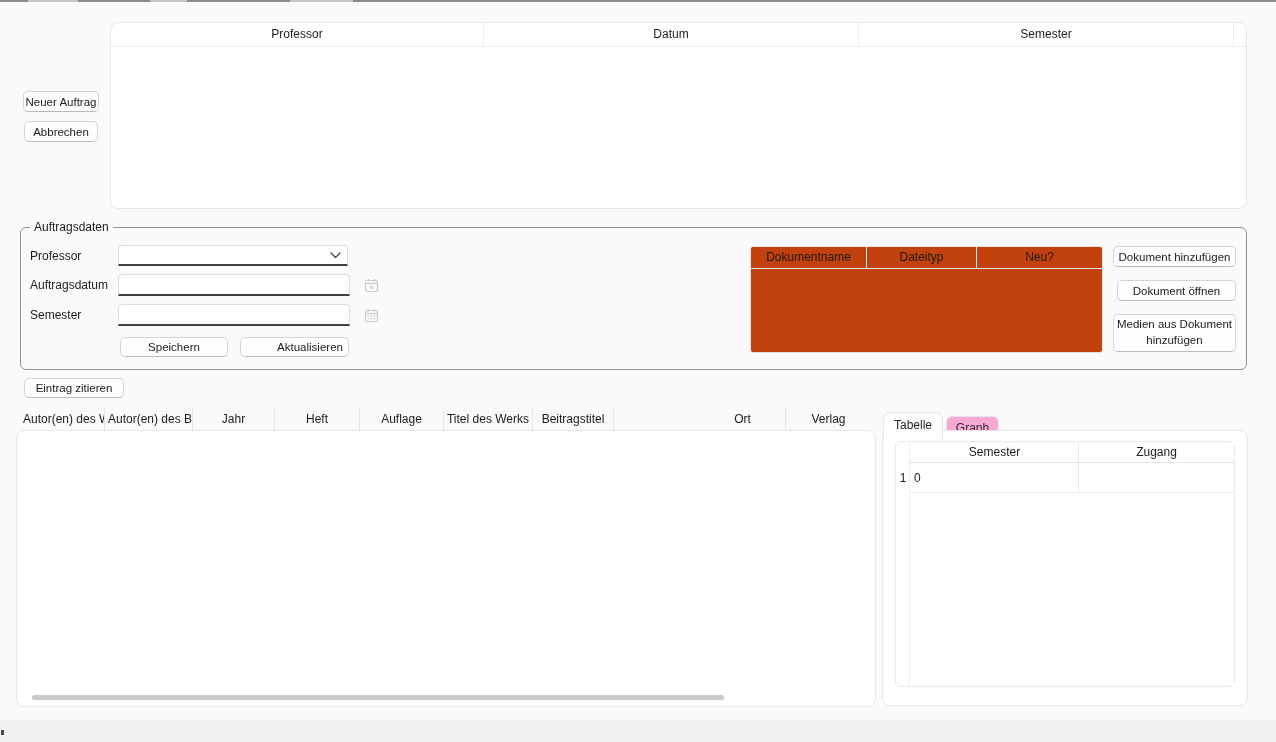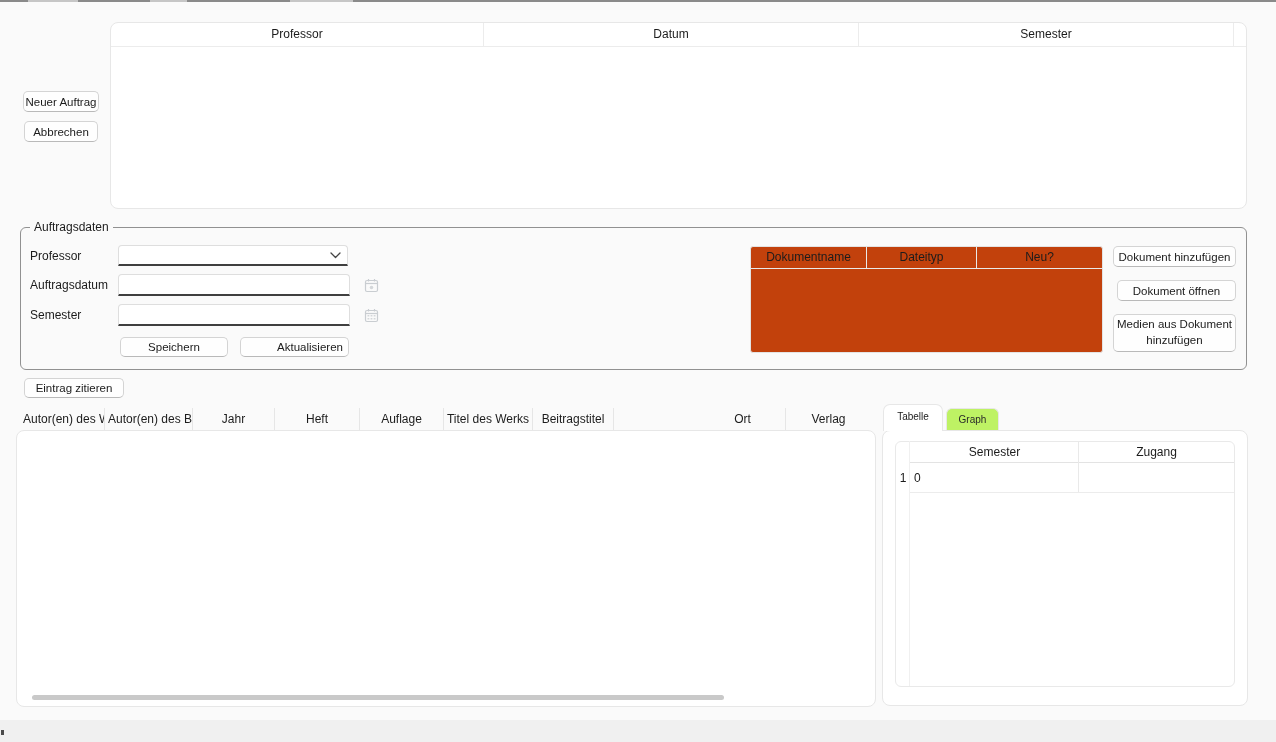--- a/index.html
+++ b/index.html
@@ -62,25 +62,25 @@
   
   .cit-head { left:20px; top:408px; height:22px; display:flex; }
   .cit-head .th { line-height:22px; border-right:1px solid #e6e6e6; }
   .cit-head .th:last-child { border-right:none; }
   .cit-head .th.left { text-align:left; padding-left:3px; }
 
   .cit-card { left:16px; top:430px; width:860px; height:277px; }
   .hscroll { left:32px; top:695px; width:692px; height:5px; background:#c9c9c9; border-radius:2.5px; }
 
   
-  .tab { display:flex; align-items:center; justify-content:center; font-size:10px;
-         border:1px solid #e7e7e7; border-bottom:none; cursor:default; }
+  .tab { display:flex; align-items:center; justify-content:center; font-size:12px;
+         border:1px solid #e7e7e7; border-bottom:none; cursor:default;margin-top:8px; }
   .tab-active { left:883px; top:404px; width:60px; height:27px; background:#fff;
                 border-radius:7px 7px 0 0; z-index:3; padding-bottom:3px; }
-  .tab-idle { left:946px; top:408px; width:53px; height:22px; background:#bef264;
+  .tab-idle { left:946px; top:408px; width:53px; height:22px; background:#f9a8d4;
               border-radius:6px 6px 0 0; z-index:1; color:#2a2a2a; }
   .stats-panel { left:882px; top:430px; width:366px; height:276px; z-index:2; }
 
   .sem-card { left:895px; top:441px; width:340px; height:246px;
               background:#fff; border:1px solid #e9e9e9; border-radius:6px; overflow:hidden; }
   .sem-head { display:flex; height:21px; }
   .sem-head .gutter { width:14px; }
   .sem-head .th { line-height:21px; border-bottom:1px solid #e3e3e3; }
   .sem-row { display:flex; height:30px; font-size:12px; }
   .sem-row .cell { display:flex; align-items:center; border-bottom:1px solid #ececec; overflow:hidden; white-space:nowrap; }

